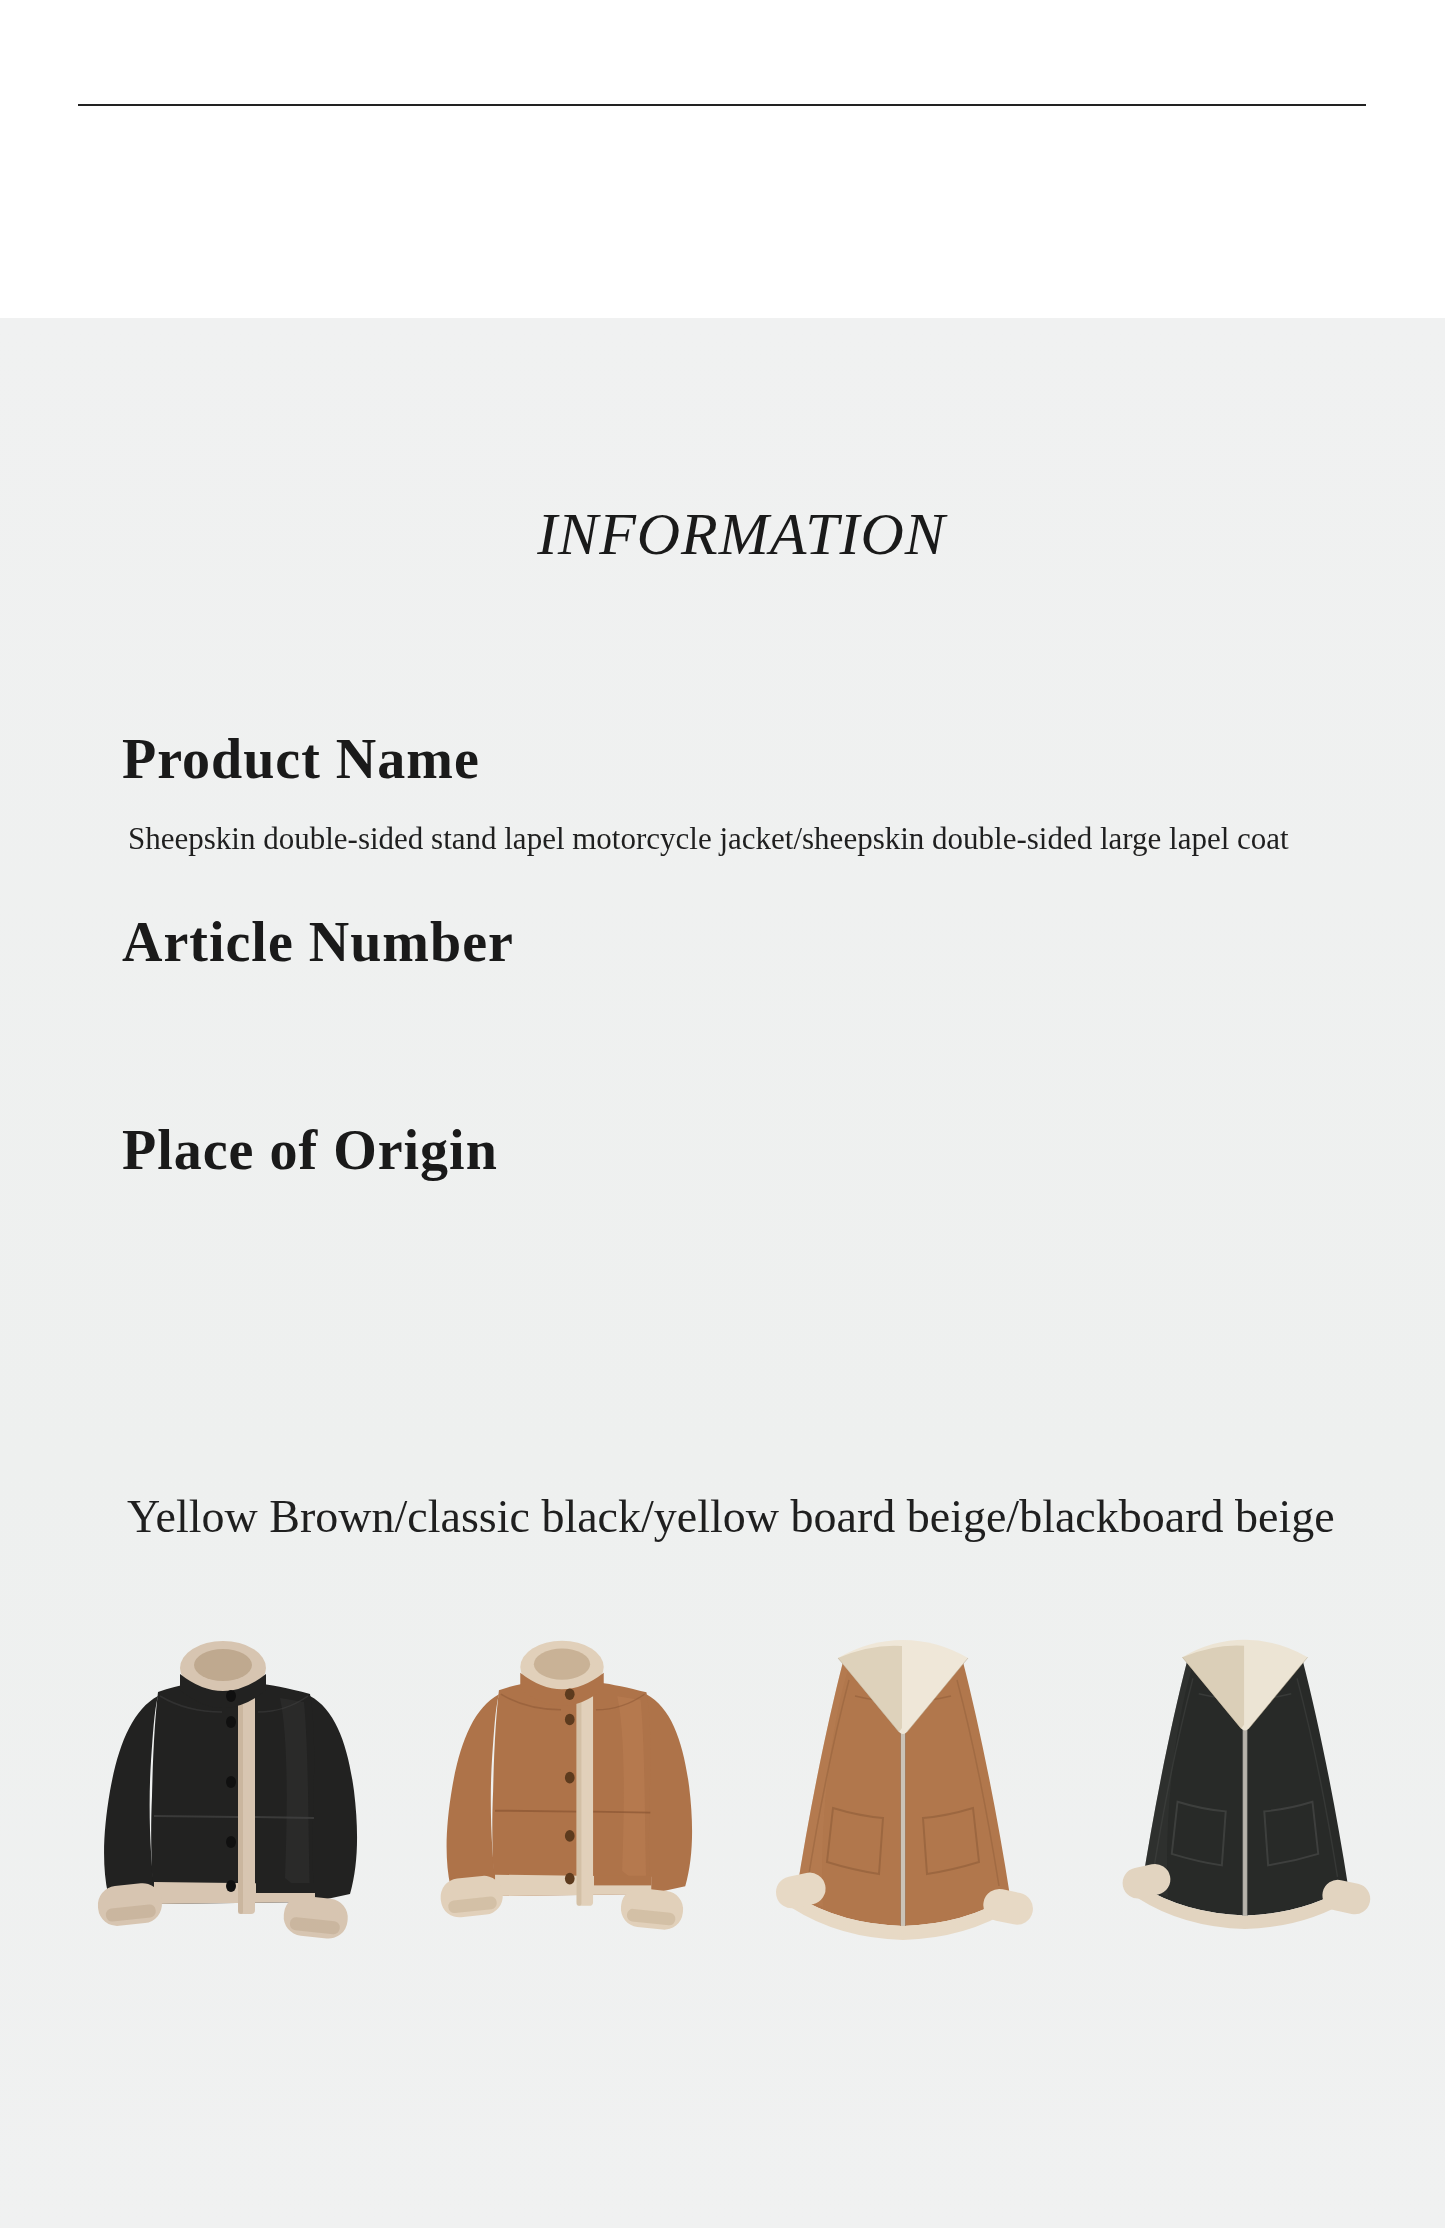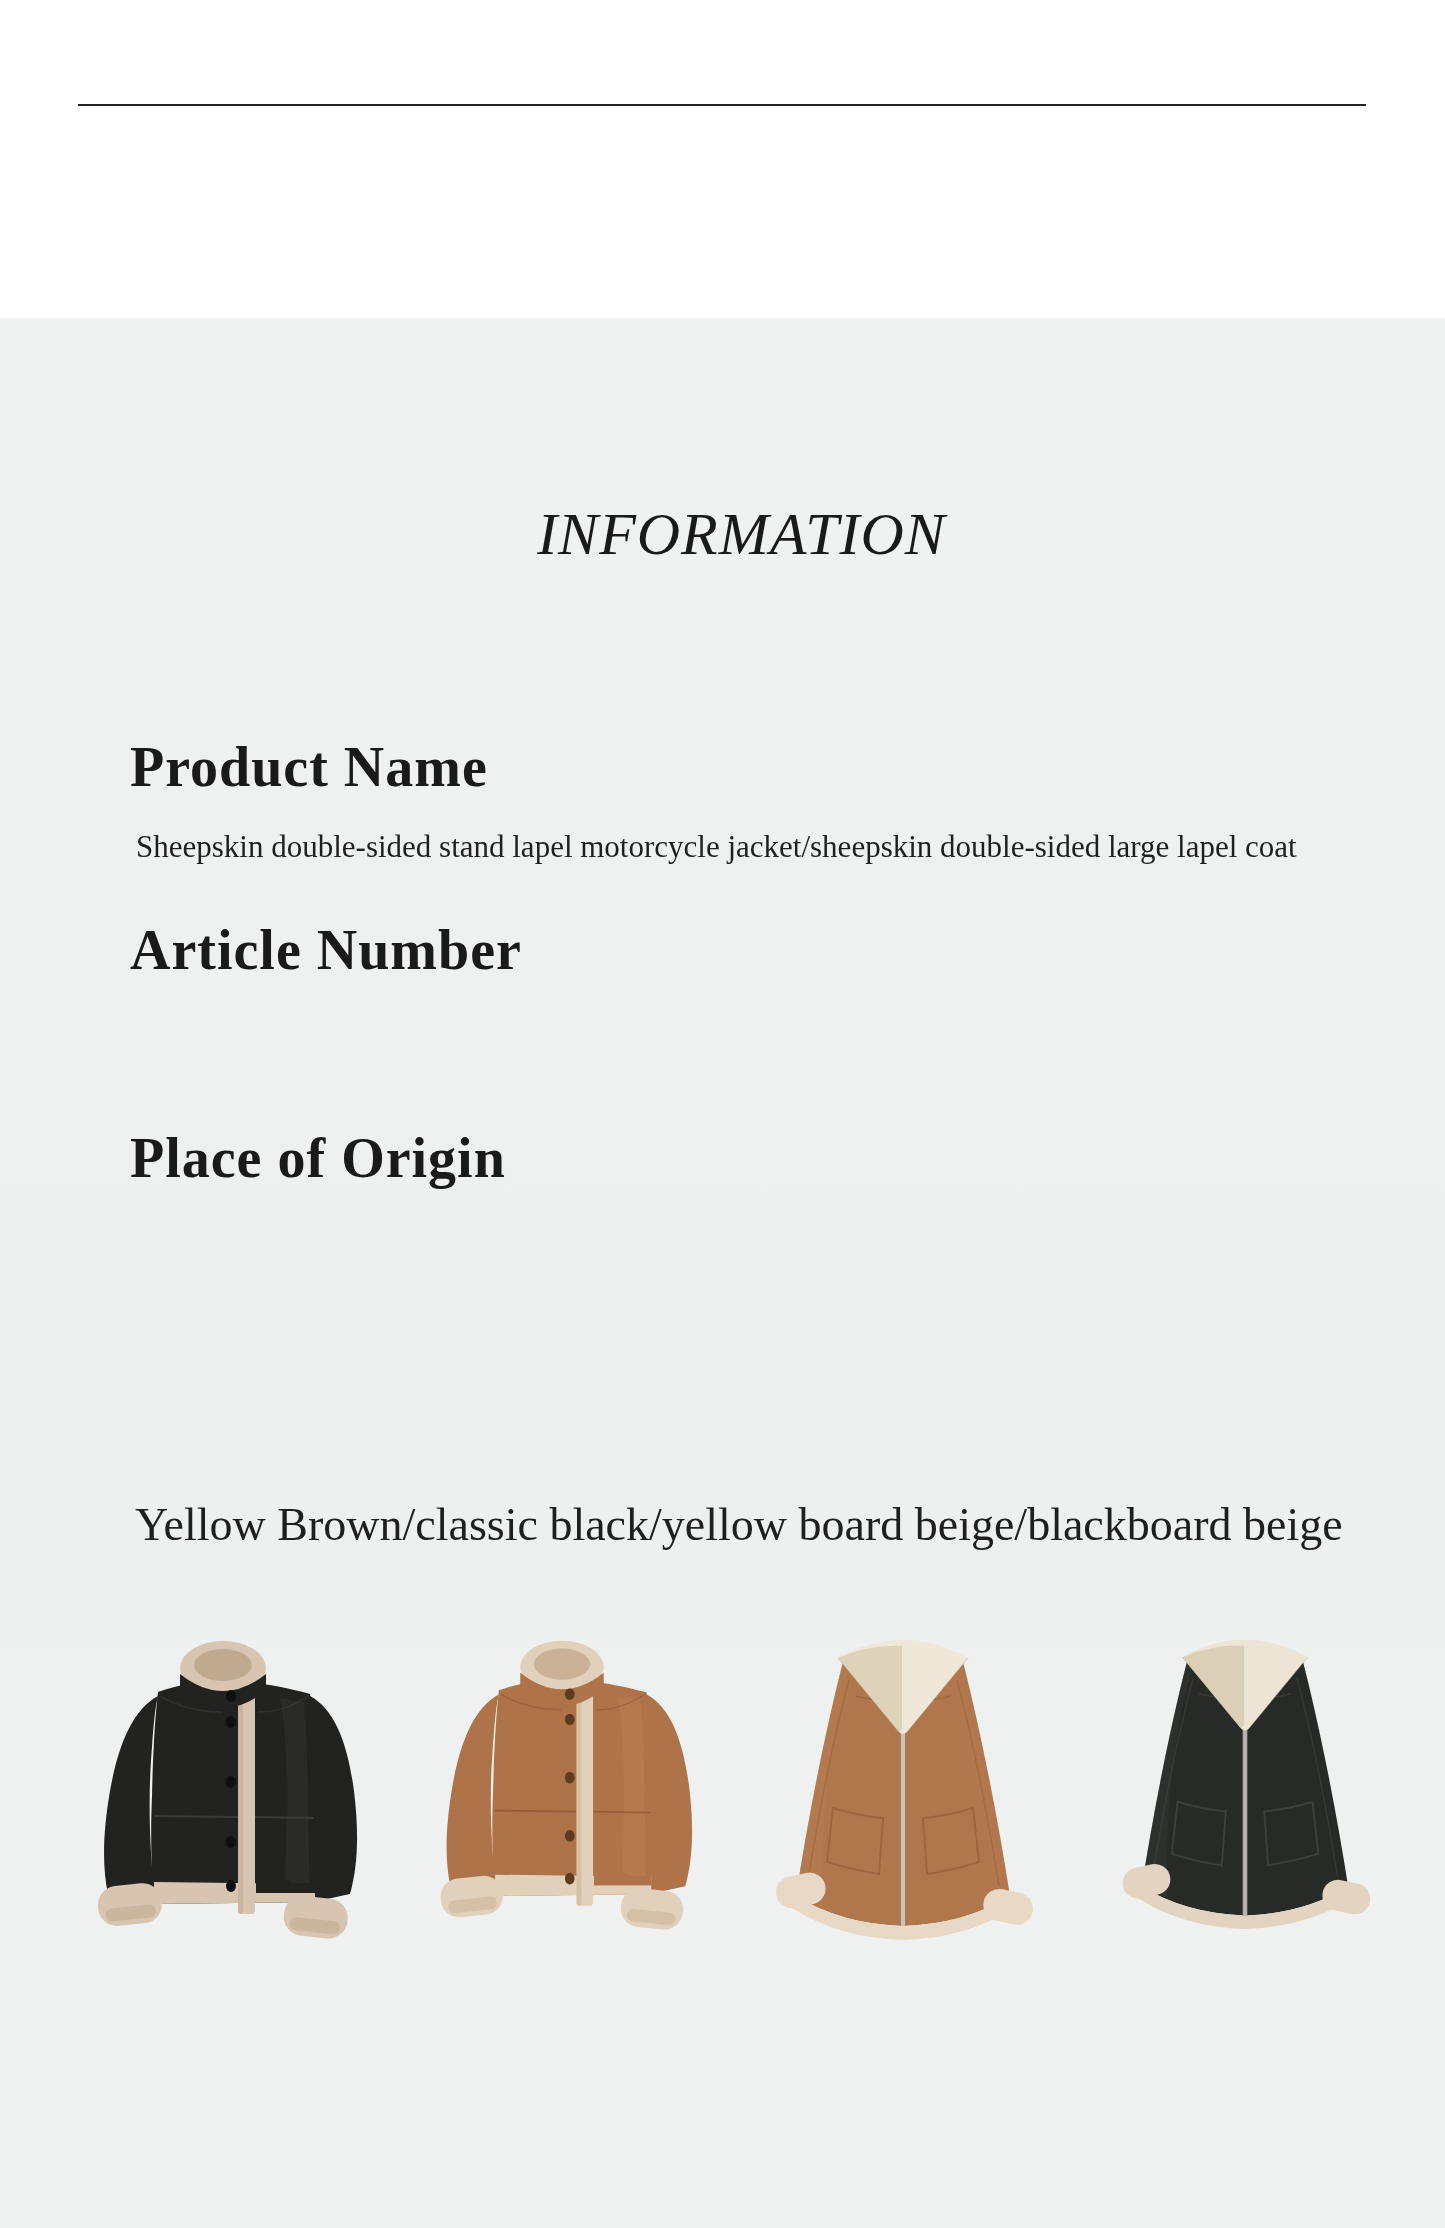--- a/index.html
+++ b/index.html
@@ -19,26 +19,26 @@
     background:var(--divider,#222);
   }
   .info-title{
     position:absolute;top:504px;left:50%;
     transform:translateX(calc(-50% + 19px));
     font-size:60px;line-height:1;letter-spacing:1px;
     color:var(--heading,#1a1a1a);
     white-space:nowrap;font-weight:normal;margin:0;font-style:italic;
   }
   .sec-h{
-    position:absolute;left:120px;margin:10px;
+    position:absolute;left:120px;margin:2px;
     font-size:56px;line-height:1;font-weight:bold;letter-spacing:1px;
     color:var(--heading,#1a1a1a);white-space:nowrap;
   }
   .sec-v{
-    position:absolute;left:120px;margin:16px;
+    position:absolute;left:120px;margin:8px;
     line-height:1;color:var(--body,#1f1f1f);white-space:nowrap;
   }
   .v-product{top:815px;font-size:31px;}
   .v-article{
     top:980px;left:127px;font-size:46px;letter-spacing:2px;
     font-family:"Liberation Sans", sans-serif;
     color:var(--number,#3d3d3d);
   }
   .v-origin{top:1211px;font-size:41px;}
   .v-colour{top:1486px;left:119px;font-size:46px;}

